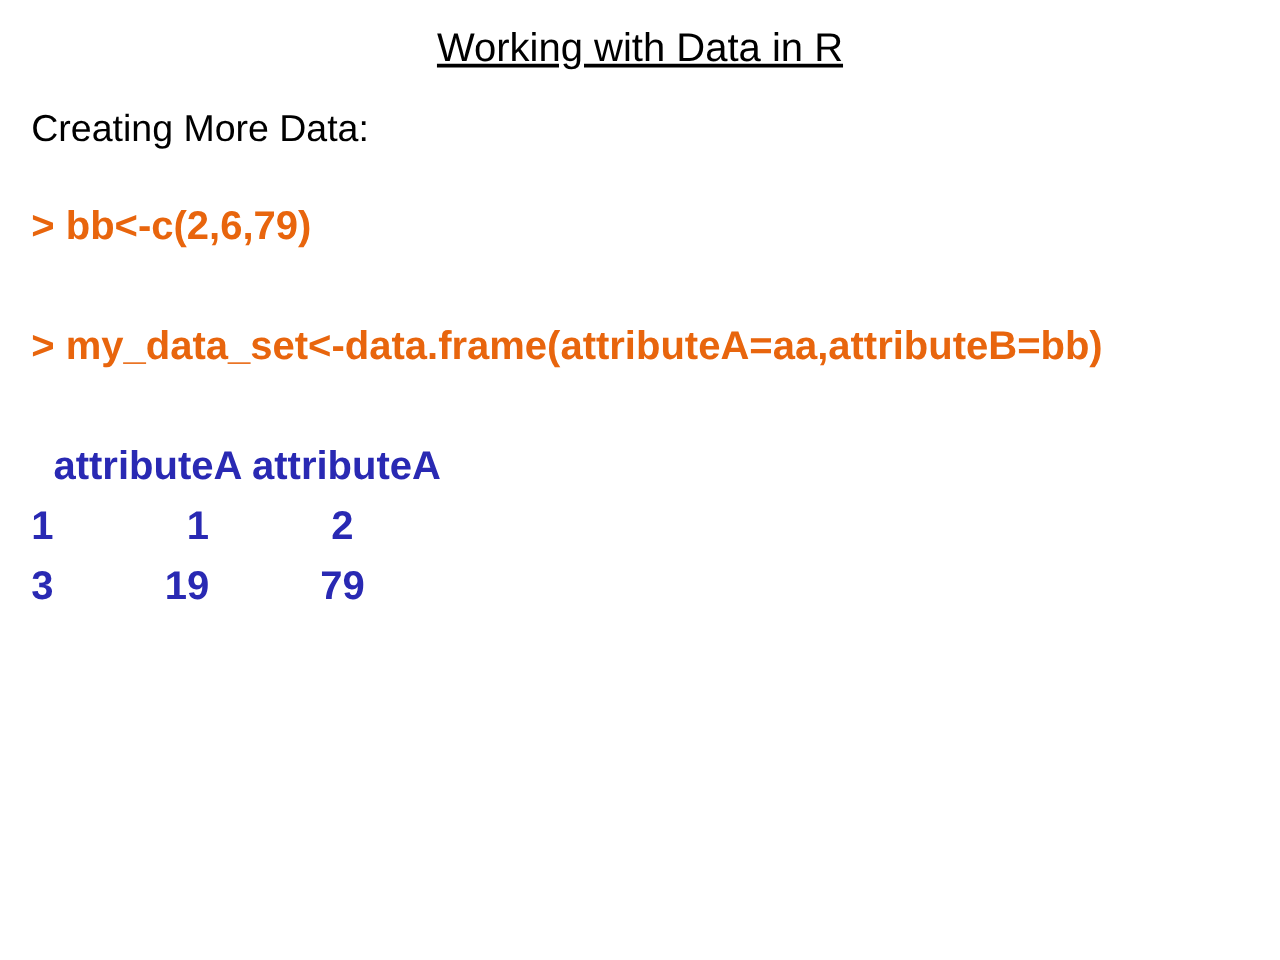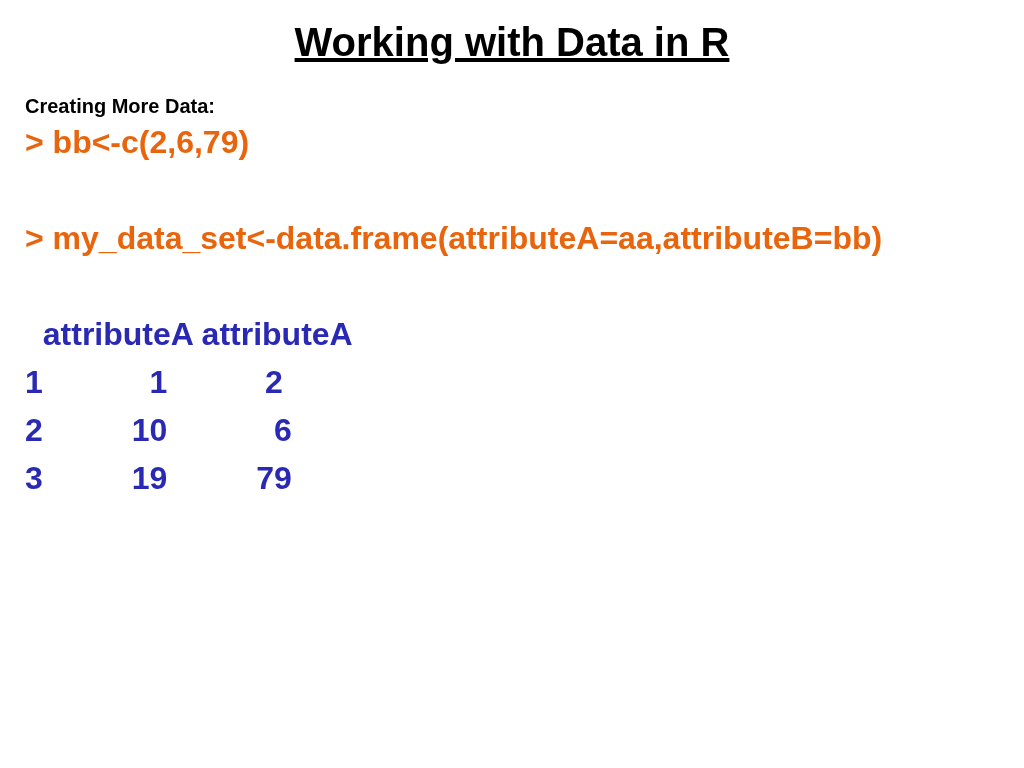--- a/index.html
+++ b/index.html
@@ -6,28 +6,29 @@
     body {
       width: 1024px;
       height: 768px;
       background: #ffffff;
       font-family: Arial, Helvetica, sans-serif;
       padding: 20px 25px;
       color: #000;
     }
     .title {
       text-align: center;
-      font-size: 40px;
-      font-weight: bold;
+      font-size: 32px;
+      font-weight: normal;
       text-decoration: underline;
       margin-bottom: 30px;
     }
     .subtitle {
-      font-size: 20px;
-      font-weight: bold;
+      font-size: 30px;
+      font-weight: normal;
+      margin-bottom: 35px;
     }
     .code-block {
       font-size: 32px;
       font-weight: bold;
       line-height: 1.5;
     }
     .orange { color: #e8650d; }
     .blue { color: #2929b3; }
     .cmd-line { margin-bottom: 48px; }
     .cmd-line-tight { margin-bottom: 0; }
@@ -46,15 +47,14 @@
   </div>
 
   <div class="cmd-line orange">
     <span>&gt;</span>
     <span>my_data_set&lt;-data.frame(attributeA=aa,attributeB=bb)</span>
   </div>
 
 
   <div class="blue pre">  attributeA attributeA</div>
   <div class="blue pre">1            1           2</div>
-  <div class="blue pre">2          10            6</div>
   <div class="blue pre">3          19          79</div>
 </div>
 
 </body></html>

